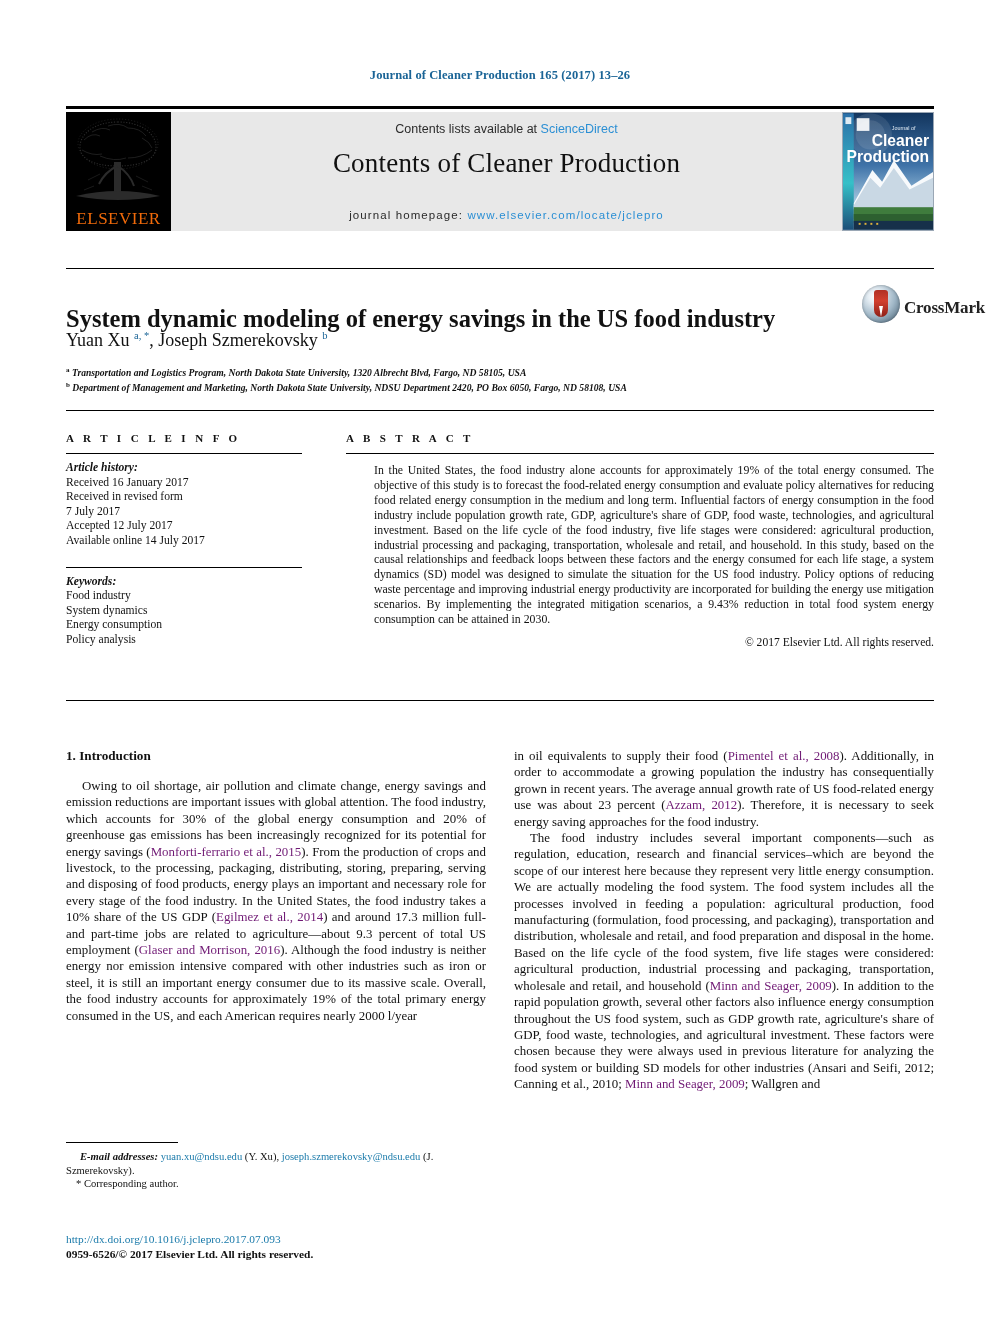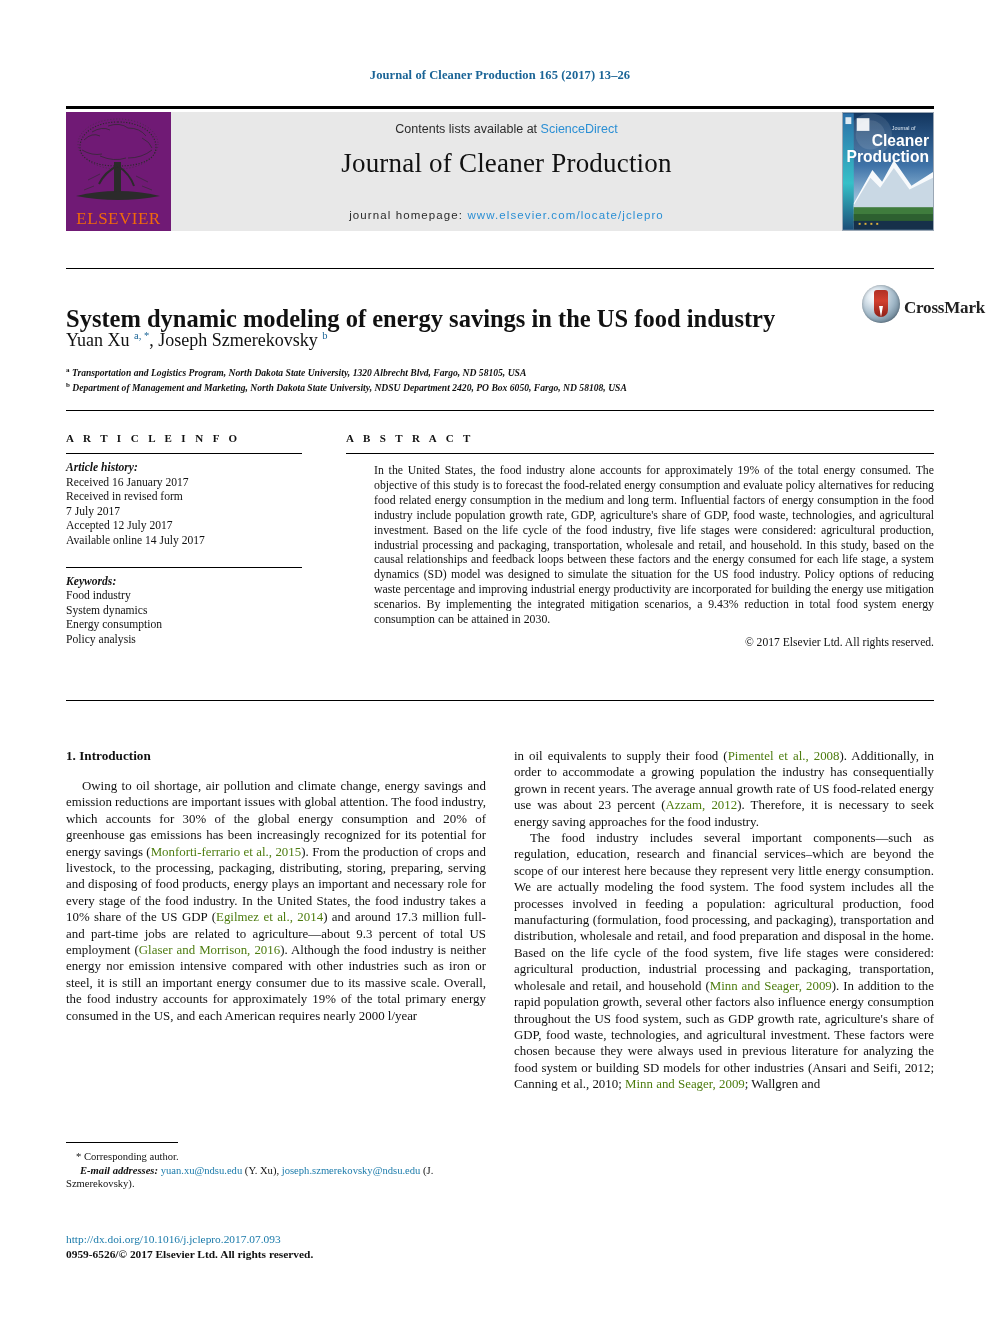--- a/index.html
+++ b/index.html
@@ -49,21 +49,21 @@
     width: 868px;
     height: 119px;
     display: flex;
     flex-direction: row;
     align-items: stretch;
   }
   .elsevier-logo {
     width: 105px;
     flex: 0 0 105px;
     position: relative;
-    background: #701a75;
+    background: #000000;
     overflow: hidden;
   }
   .elsevier-tree {
     position: absolute;
     left: 4px; top: 2px;
     width: 96px;
     height: 92px;
   }
   .elsevier-word {
     position: absolute;
@@ -293,21 +293,21 @@
     font-size: 12.9px;
     line-height: 16.4px;
     text-align: justify;
     color: #111;
     text-indent: 16px;
     hyphens: auto;
   }
   p.para + p.para { margin-top: 0; }
   p.para.noindent { text-indent: 0; }
   a.cit, .cit {
-    color: #4d7c0f;
+    color: #701a75;
     text-decoration: none;
   }
 
   
   .foot-rule {
     position: absolute;
     left: 62px; top: 1142px;
     width: 112px;
     height: 1px;
     background: #000;
@@ -363,21 +363,21 @@
             </g>
           </g>
         </svg>
         <div class="elsevier-word">ELSEVIER</div>
       </div>
 
       <div class="masthead-center">
         <div class="contents-line">
           <span>Contents lists available at </span><span class="sd-link">ScienceDirect</span>
         </div>
-        <div class="journal-title">Journal of Cleaner Production</div>
+        <div class="journal-title">Contents of Cleaner Production</div>
         <div class="homepage-line">
           <span>journal homepage: </span><span class="homepage-url">www.elsevier.com/locate/jclepro</span>
         </div>
       </div>
 
       <div class="cover-thumb">
         <svg viewBox="0 0 92 119" width="90" height="117">
           <defs>
             <linearGradient id="sky" x1="0" y1="0" x2="0" y2="1">
               <stop offset="0%" stop-color="#13365f"></stop>
@@ -461,28 +461,28 @@
     <p class="para">Owing to oil shortage, air pollution and climate change, energy savings and emission reductions are important issues with global attention. The food industry, which accounts for 30% of the global energy consumption and 20% of greenhouse gas emissions has been increasingly recognized for its potential for energy savings (<span class="cit">Monforti-ferrario et al., 2015</span>). From the production of crops and livestock, to the processing, packaging, distributing, storing, preparing, serving and disposing of food products, energy plays an important and necessary role for every stage of the food industry. In the United States, the food industry takes a 10% share of the US GDP (<span class="cit">Egilmez et al., 2014</span>) and around 17.3 million full- and part-time jobs are related to agriculture—about 9.3 percent of total US employment (<span class="cit">Glaser and Morrison, 2016</span>). Although the food industry is neither energy nor emission intensive compared with other industries such as iron or steel, it is still an important energy consumer due to its massive scale. Overall, the food industry accounts for approximately 19% of the total primary energy consumed in the US, and each American requires nearly 2000 l/year</p>
   </div>
 
   <div class="body-right">
     <p class="para noindent">in oil equivalents to supply their food (<span class="cit">Pimentel et al., 2008</span>). Additionally, in order to accommodate a growing population the industry has consequentially grown in recent years. The average annual growth rate of US food-related energy use was about 23 percent (<span class="cit">Azzam, 2012</span>). Therefore, it is necessary to seek energy saving approaches for the food industry.</p>
     <p class="para">The food industry includes several important components—such as regulation, education, research and financial services–which are beyond the scope of our interest here because they represent very little energy consumption. We are actually modeling the food system. The food system includes all the processes involved in feeding a population: agricultural production, food manufacturing (formulation, food processing, and packaging), transportation and distribution, wholesale and retail, and food preparation and disposal in the home. Based on the life cycle of the food system, five life stages were considered: agricultural production, industrial processing and packaging, transportation, wholesale and retail, and household (<span class="cit">Minn and Seager, 2009</span>). In addition to the rapid population growth, several other factors also influence energy consumption throughout the US food system, such as GDP growth rate, agriculture's share of GDP, food waste, technologies, and agricultural investment. These factors were chosen because they were always used in previous literature for analyzing the food system or building SD models for other industries (Ansari and Seifi, 2012; Canning et al., 2010; <span class="cit">Minn and Seager, 2009</span>; Wallgren and</p>
   </div>
 
   <div class="foot-rule"></div>
   <div class="footnote">
-    <div style="text-indent:10px;">* Corresponding author.</div>
     <div style="text-indent:14px;">
       <span class="em-lbl">E-mail addresses:</span>
       <span class="mail">yuan.xu@ndsu.edu</span>
       <span>(Y. Xu),</span>
       <span class="mail">joseph.szmerekovsky@ndsu.edu</span>
       <span>(J. Szmerekovsky).</span>
     </div>
+    <div style="text-indent:10px;">* Corresponding author.</div>
   </div>
 
   <div class="doi-block">
     <div class="doi-link">http://dx.doi.org/10.1016/j.jclepro.2017.07.093</div>
     <div class="issn-line">0959-6526/© 2017 Elsevier Ltd. All rights reserved.</div>
   </div>
 
 </div>
 
 </body></html>

